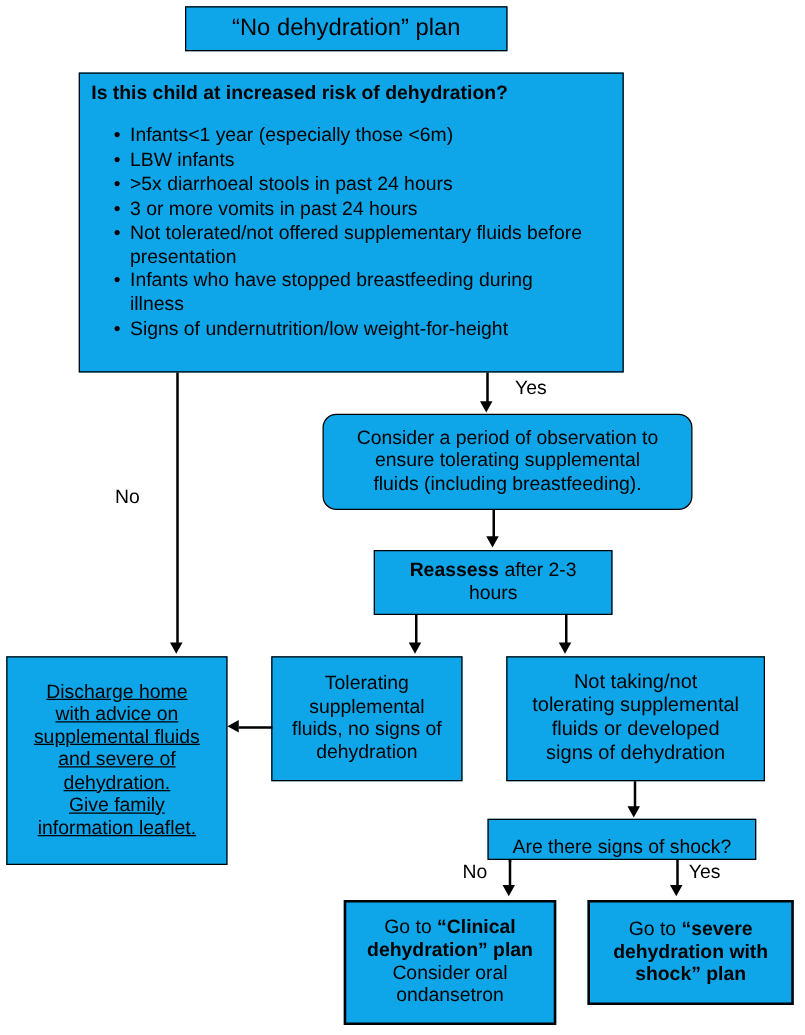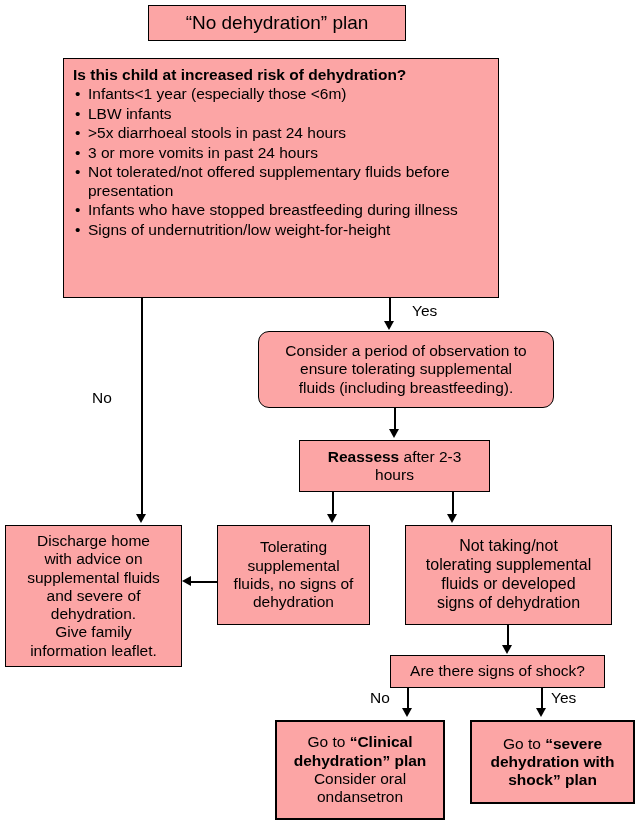--- a/index.html
+++ b/index.html
@@ -5,34 +5,34 @@
   html,body{margin:0;padding:0;background:#ffffff;}
   body{
     width:644px;height:828px;position:relative;overflow:hidden;
     font-family:"Liberation Sans","DejaVu Sans",sans-serif;
     color:#000000;
   }
   .stage{position:absolute;left:0;top:0;width:644px;height:828px;}
 
   .box{
     position:absolute;box-sizing:border-box;
-    border:1px solid #000000;background:#fca5a5;
+    border:1px solid #000000;background:#0ea5e9;
     display:flex;align-items:center;justify-content:center;
     text-align:center;line-height:1.18;
   }
   .box.thick{border-width:2px;}
   .box .inner{width:100%;padding:0 4px;}
 
   .title-box{font-size:19px;}
   .question-box{
     align-items:flex-start;justify-content:flex-start;text-align:left;
     font-size:15.5px;padding:7px 9px 4px 9px;
   }
   .q-head{font-weight:bold;display:block;margin-bottom:1px;}
-  .bullets{list-style:none;margin:0;padding:0;}
+  .bullets{list-style:none;margin:16px;padding:0;}
   .bullets li{
     position:relative;padding-left:15px;margin:0 0 0.5px 0;line-height:1.22;
   }
   .bullets li:before{
     content:"\2022";position:absolute;left:2px;top:0;
   }
   .obs-box{font-size:15.5px;border-radius:11px;}
   .reassess-box{font-size:15.5px;}
   .b{font-weight:bold;}
   .discharge-box{font-size:15.5px;}
@@ -109,21 +109,21 @@
       <div>hours</div>
     </div>
   </div>
 
   <div class="vline" style="left:332px;top:492px;height:24px;"></div>
   <div class="arrow-down" style="left:327.3px;top:514px;"></div>
 
   <div class="vline" style="left:452px;top:492px;height:24px;"></div>
   <div class="arrow-down" style="left:447.3px;top:514px;"></div>
 
-  <div class="box discharge-box" style="left:5px;top:525px;width:177px;height:142px;">
+  <div class="box discharge-box" style="left:5px;top:525px;width:177px;height:167px;text-decoration:underline;">
     <div class="inner">
       <div>Discharge home</div>
       <div>with advice on</div>
       <div>supplemental fluids</div>
       <div>and severe of</div>
       <div>dehydration.</div>
       <div>Give family</div>
       <div>information leaflet.</div>
     </div>
   </div>
@@ -145,21 +145,21 @@
       <div>Not taking/not</div>
       <div>tolerating supplemental</div>
       <div>fluids or developed</div>
       <div>signs of dehydration</div>
     </div>
   </div>
 
   <div class="vline" style="left:507px;top:625px;height:21px;"></div>
   <div class="arrow-down" style="left:502.3px;top:645px;"></div>
 
-  <div class="box shock-box" style="left:390px;top:655px;width:215px;height:33px;">
+  <div class="box shock-box" style="left:390px;top:655px;width:215px;height:33px;align-items:flex-end;">
     <div class="inner">Are there signs of shock?</div>
   </div>
 
   <div class="hline" style="left:407px;top:688px;width:2px;"></div>
   <div class="vline" style="left:407px;top:688px;height:22px;"></div>
   <div class="arrow-down" style="left:402.3px;top:708px;"></div>
   <div class="edge-label" style="left:370px;top:690px;">No</div>
 
   <div class="vline" style="left:541px;top:688px;height:22px;"></div>
   <div class="arrow-down" style="left:536.3px;top:708px;"></div>

